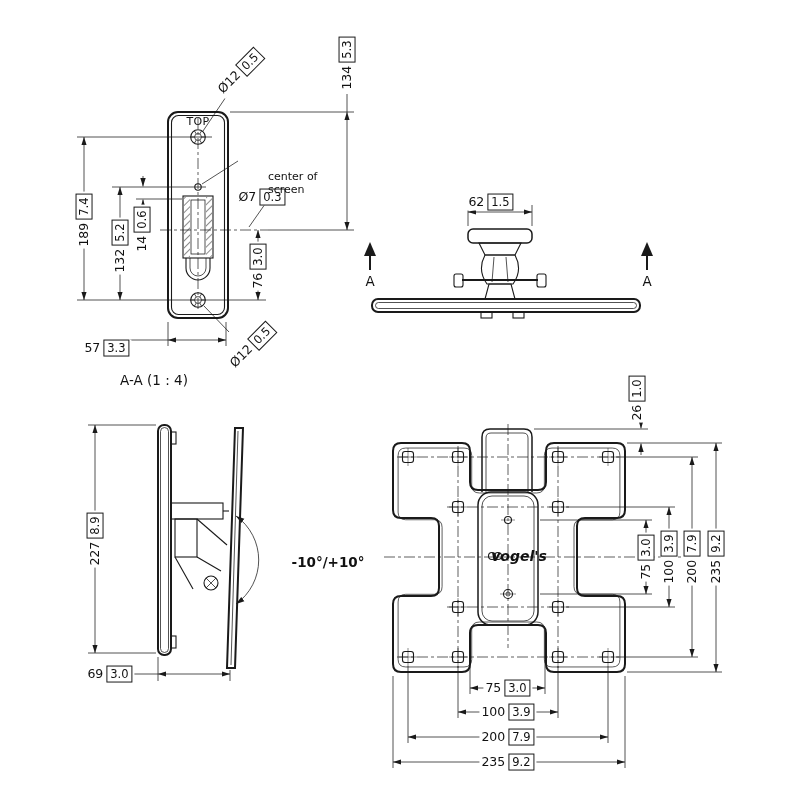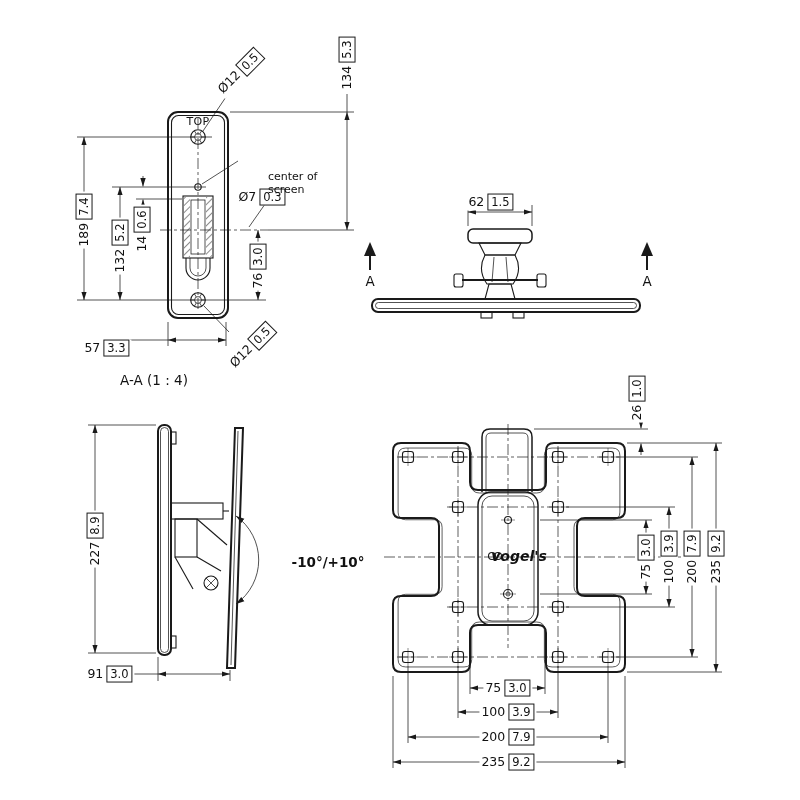--- a/index.html
+++ b/index.html
@@ -305,21 +305,21 @@
       <span class="inb">1.5</span>
     </div>
 <div class="lbl big" style="left:370px;top:282px;">A</div>
 <div class="lbl big" style="left:647px;top:282px;">A</div>
 
 <div class="lbl dim" style="left:95px;top:539px;--rot:-90deg">
       <span>227</span>
       <span class="inb">8.9</span>
     </div>
 <div class="lbl dim" style="left:110px;top:674px;">
-      <span>91</span>
+      <span>69</span>
       <span class="inb">3.0</span>
     </div>
 <div class="lbl big" style="left:328px;top:563px;font-weight:bold;">-10°/+10°</div>
 
 <div class="lbl dim" style="left:637px;top:398px;--rot:-90deg">
       <span>26</span>
       <span class="inb">1.0</span>
     </div>
 <div class="lbl dim" style="left:646px;top:557px;--rot:-90deg">
       <span>75</span>

